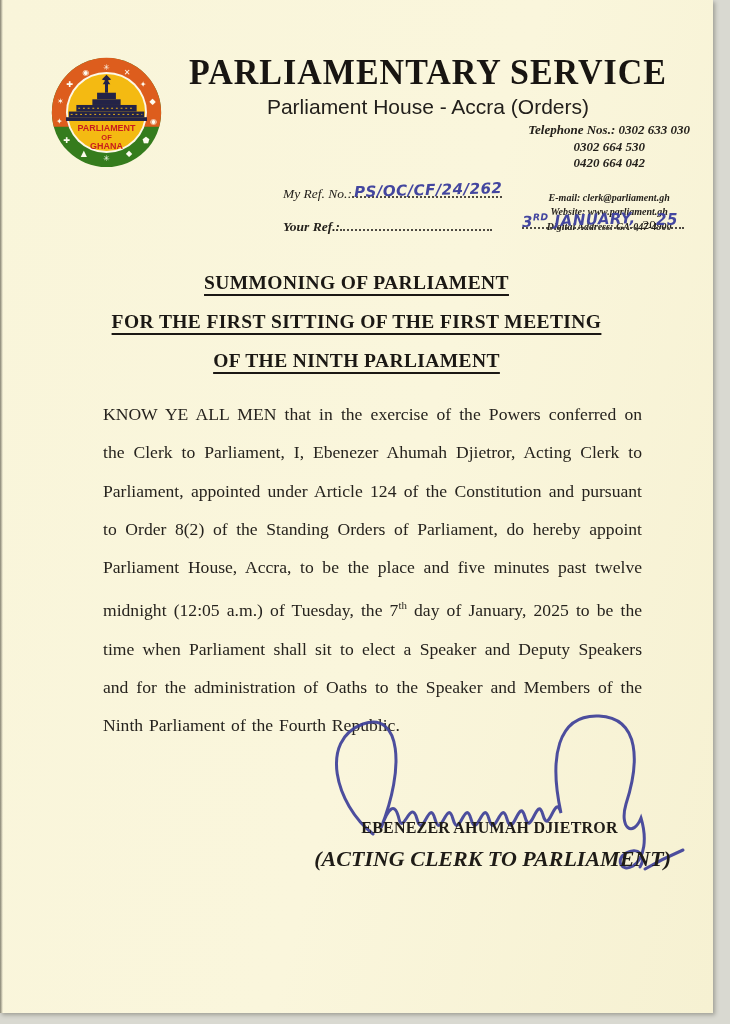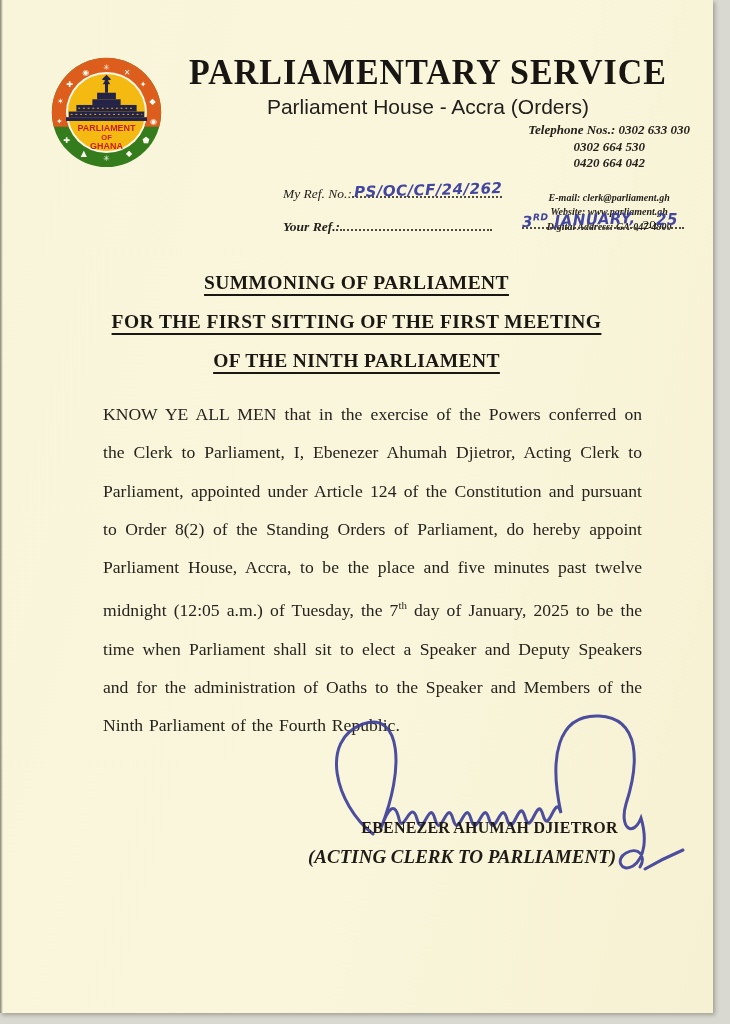--- a/index.html
+++ b/index.html
@@ -79,22 +79,22 @@
     font-size:17.6px;line-height:38.3px;text-align:justify;color:#26231e;
     word-spacing:1.5px;
   }
   
   .sig-svg{position:absolute;left:293px;top:706px;pointer-events:none;}
   .sig-name{
     position:absolute;left:308px;top:819px;width:363px;text-align:center;
     font-weight:bold;font-size:16px;letter-spacing:.2px;color:#1f1c17;
   }
   .sig-role{
-    position:absolute;left:308px;top:846px;width:363px;text-align:left;
-    font-weight:bold;font-style:italic;font-size:19px;color:#1f1c17;
+    position:absolute;left:308px;top:846px;width:363px;text-align:right;
+    font-weight:bold;font-style:italic;font-size:22px;color:#1f1c17;
   }
 </style>
 </head>
 <body>
 
 <div class="paper">
   <div class="left-edge"></div>
 
   <div class="logo">
     <svg width="113" height="113" viewBox="0 0 120 120">

